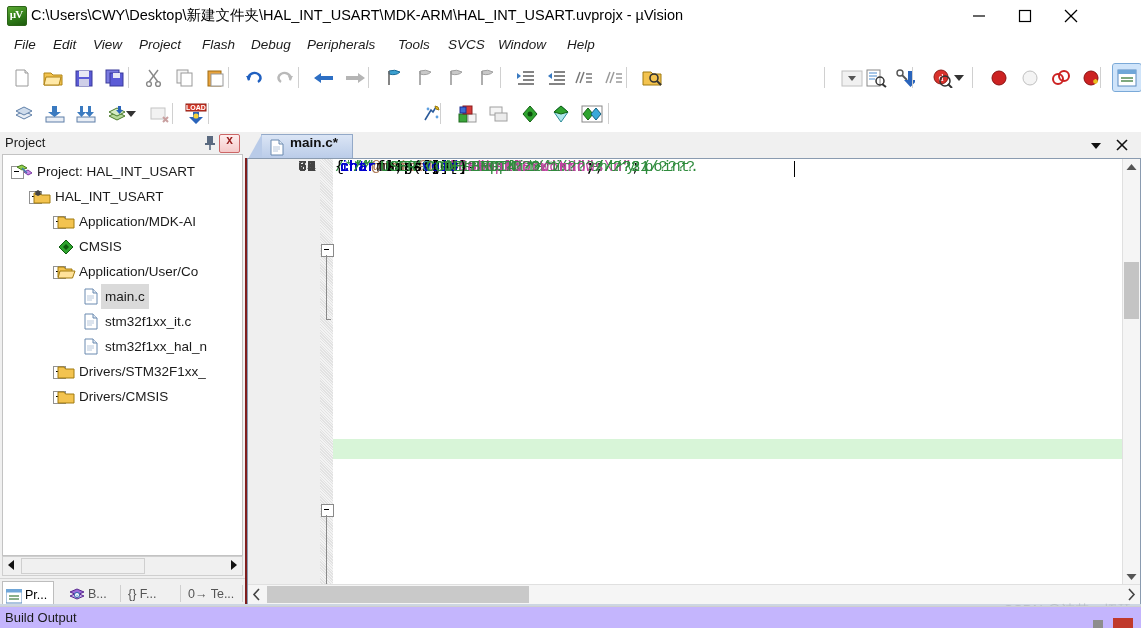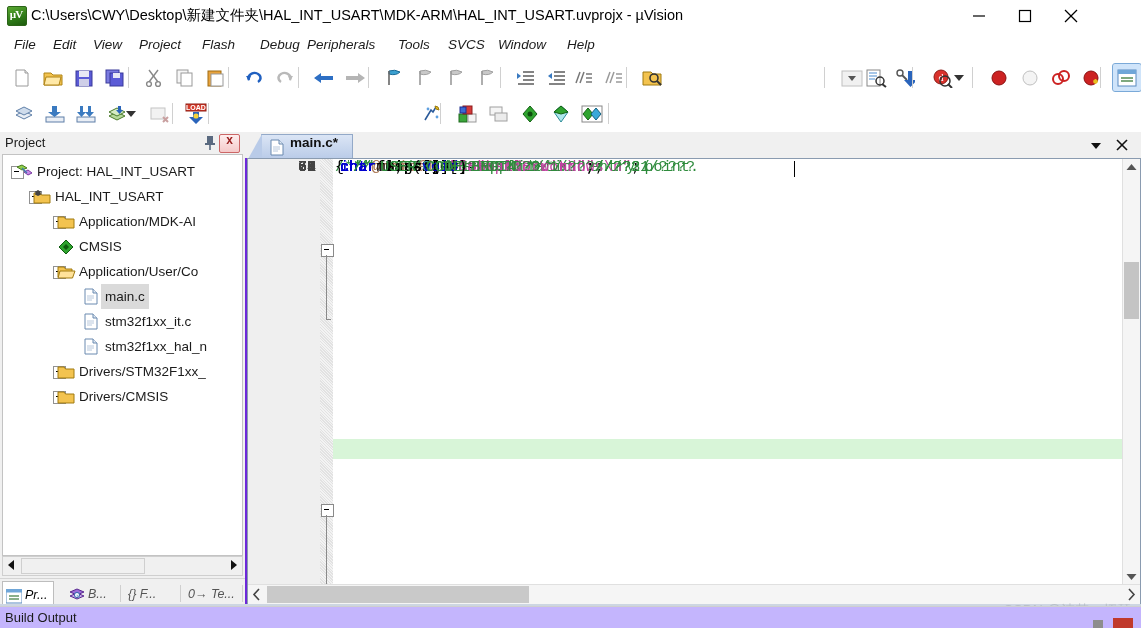--- a/index.html
+++ b/index.html
@@ -72,27 +72,27 @@
 
   .proj-hscroll{position:absolute;left:2px;top:424px;width:239px;height:18px;background:#f0f0f0;border:1px solid #cfcfcf;}
   .proj-hscroll .arrowL,.proj-hscroll .arrowR{position:absolute;top:0;width:17px;height:16px;background:#f0f0f0;}
   .proj-hscroll .arrowL{left:0;} .proj-hscroll .arrowR{right:0;}
   .proj-hscroll .thumb{position:absolute;left:18px;top:1px;width:122px;height:14px;
      background:#f0f0f0;border:1px solid #cfcfcf;}
 
   
   .ptabs{position:absolute;left:0;top:578px;width:245px;height:28px;background:#f0f0f0;border-top:1px solid #d4d4d4;}
   .ptab{position:absolute;top:2px;height:26px;line-height:26px;font-size:12.5px;color:#555;
-     padding-left:22px;padding-right:6px;white-space:nowrap;cursor:default;font-style:italic;}
+     padding-left:22px;padding-right:6px;white-space:nowrap;cursor:default;}
   .ptab.active{background:#fff;border:1px solid #bdbdbd;border-bottom:none;color:#000;}
   .ptab .ic{position:absolute;left:3px;top:5px;width:16px;height:16px;}
   .tabsep{position:absolute;top:6px;width:1px;height:17px;background:#cfcfcf;}
 
   
-  .editor-wrap{position:absolute;left:245px;top:132px;width:896px;height:474px;background:#6d28d9;}
+  .editor-wrap{position:absolute;left:245px;top:132px;width:896px;height:474px;background:#7f1d1d;}
   .etabstrip{position:absolute;left:0;top:0;width:896px;height:26px;background:#f0f0f0;}
   .etab{position:absolute;left:16px;top:2px;height:24px;
      background:linear-gradient(#dbe5f5,#b9cbe8);border:1px solid #93a9c8;border-bottom:none;
      border-radius:0;padding:0 14px 0 28px;line-height:24px;font:bold 13.5px "Liberation Sans",sans-serif;color:#111;cursor:default;}
   .etab:before{content:"";position:absolute;left:-14px;top:-1px;width:0;height:0;
      border-bottom:25px solid #b9cbe8;border-left:14px solid transparent;}
   .etab .doc{position:absolute;left:8px;top:4px;width:15px;height:17px;z-index:2;}
   .etab-right{position:absolute;right:4px;top:3px;width:52px;height:20px;}
   .etab-right .dd,.etab-right .cl{position:absolute;top:0;width:22px;height:20px;cursor:default;}
   .etab-right .dd{left:0;} .etab-right .cl{left:26px;}
@@ -163,21 +163,21 @@
         </svg>
     </div>
   </div>
 
   <div class="menubar">
     <div class="menu-item" style="left:6px">File</div>
     <div class="menu-item" style="left:45px">Edit</div>
     <div class="menu-item" style="left:85px">View</div>
     <div class="menu-item" style="left:131px">Project</div>
     <div class="menu-item" style="left:194px">Flash</div>
-    <div class="menu-item" style="left:252px">Debug</div>
+    <div class="menu-item" style="left:243px">Debug</div>
     <div class="menu-item" style="left:299px">Peripherals</div>
     <div class="menu-item" style="left:390px">Tools</div>
     <div class="menu-item" style="left:440px">SVCS</div>
     <div class="menu-item" style="left:490px">Window</div>
     <div class="menu-item" style="left:559px">Help</div>
   </div>
 
   <div class="toolbar tb1">
     <div class="tbtn" style="left:8px">
       <svg width="20" height="20">

